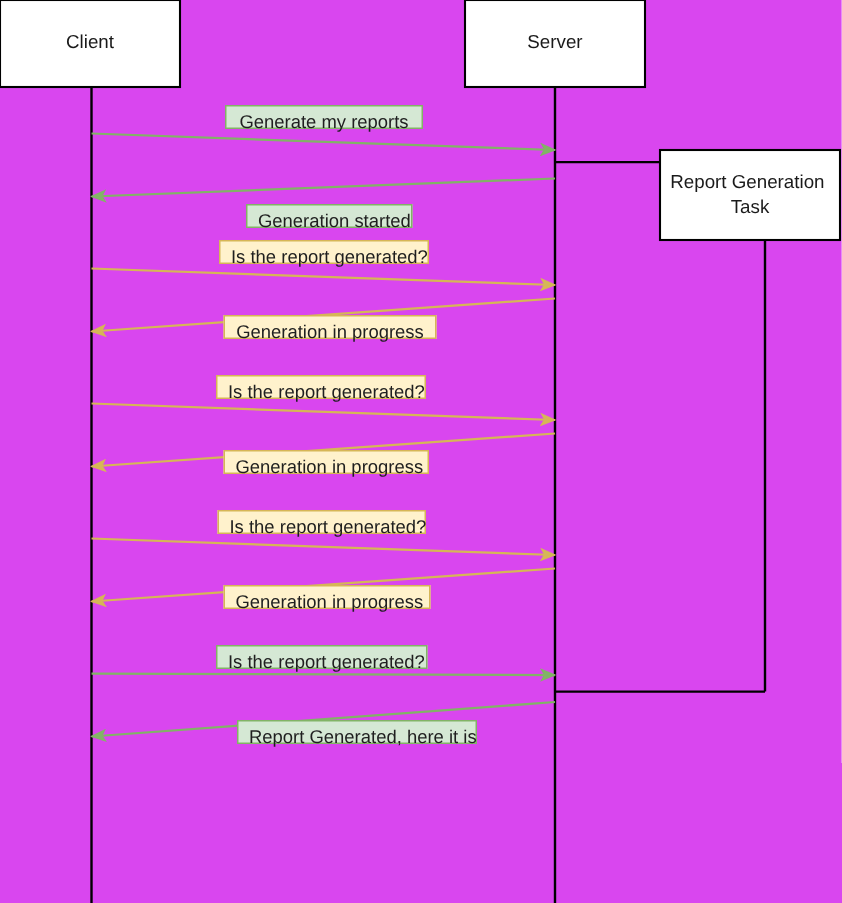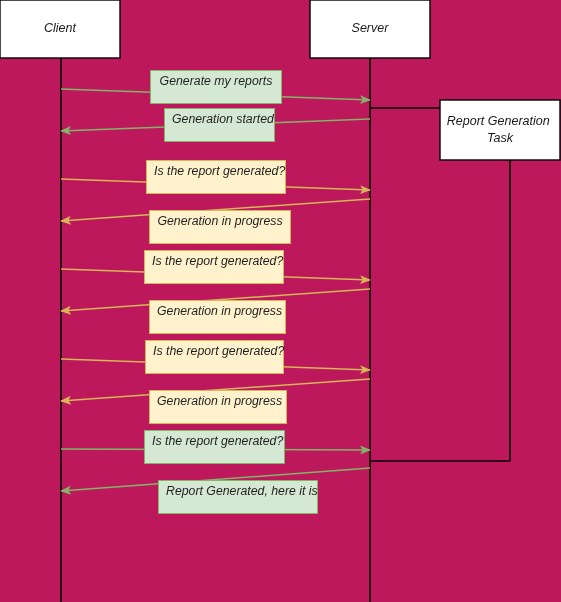--- a/index.html
+++ b/index.html
@@ -10,22 +10,21 @@
   body {
     font-family: "Liberation Sans", sans-serif;
     width: 561px;
     height: 602px;
     overflow: hidden;
   }
   #diagram-root {
     position: relative;
     width: 561px;
     height: 602px;
-    background: #be185d;
-    font-style: italic;
+    background: #d946ef;
   }
   svg.diagram-canvas {
     position: absolute;
     top: 0;
     left: 0;
     width: 561px;
     height: 602px;
   }
   .lifeline-box {
     fill: #ffffff;
@@ -58,21 +57,21 @@
     stroke: #000000;
     stroke-width: 1.5;
     fill: none;
   }
   .label-chip {
     position: absolute;
     box-sizing: border-box;
     font-family: "Liberation Sans", sans-serif;
     font-size: 12.3px;
     line-height: 20px;
-    height: 34px;
+    height: 16px;
     padding: 0 7px;
     color: #1f1f1f;
     white-space: nowrap;
     border-style: solid;
     border-width: 1px;
     text-align: center;
   }
   .chip-green {
     background: #d5e8d4;
     border-color: #82b366;
@@ -130,21 +129,21 @@
       <text class="actor-label" id="txt-server" x="370" y="29">Server</text>
       <text class="actor-label" id="txt-task" x="500" y="122">
         <tspan id="txt-task-l1" x="500" dy="0">Report Generation</tspan>
         <tspan id="txt-task-l2" x="500" dy="17">Task</tspan>
       </text>
     </g>
   </svg>
 
   <div id="chips-layer">
       <div class="label-chip chip-green" style="left: 150px; top: 70px; width: 132px;">Generate my reports</div>
-      <div class="label-chip chip-green" style="left: 164px; top: 108px; width: 111px;">Generation started</div>
+      <div class="label-chip chip-green" style="left: 164px; top: 136px; width: 111px;">Generation started</div>
       <div class="label-chip chip-orange" style="left: 146px; top: 160px; width: 140px;">Is the report generated?</div>
       <div class="label-chip chip-orange" style="left: 149px; top: 210px; width: 142px;">Generation in progress</div>
       <div class="label-chip chip-orange" style="left: 144px; top: 250px; width: 140px;">Is the report generated?</div>
       <div class="label-chip chip-orange" style="left: 149px; top: 300px; width: 137px;">Generation in progress</div>
       <div class="label-chip chip-orange" style="left: 145px; top: 340px; width: 139px;">Is the report generated?</div>
       <div class="label-chip chip-orange" style="left: 149px; top: 390px; width: 138px;">Generation in progress</div>
       <div class="label-chip chip-green" style="left: 144px; top: 430px; width: 141px;">Is the report generated?</div>
       <div class="label-chip chip-green" style="left: 138px; top: 480px; width: 160px; margin-left: 20px;">Report Generated, here it is</div>
     </div>
 

